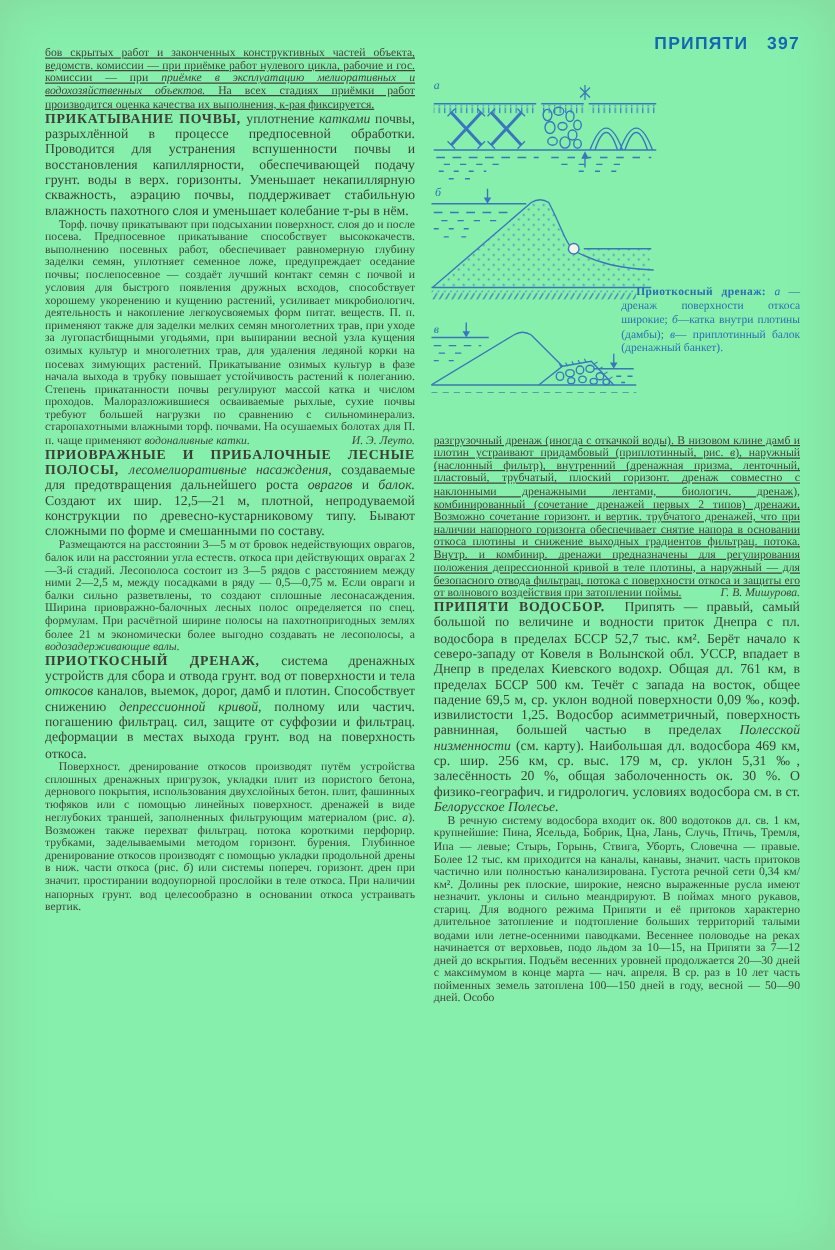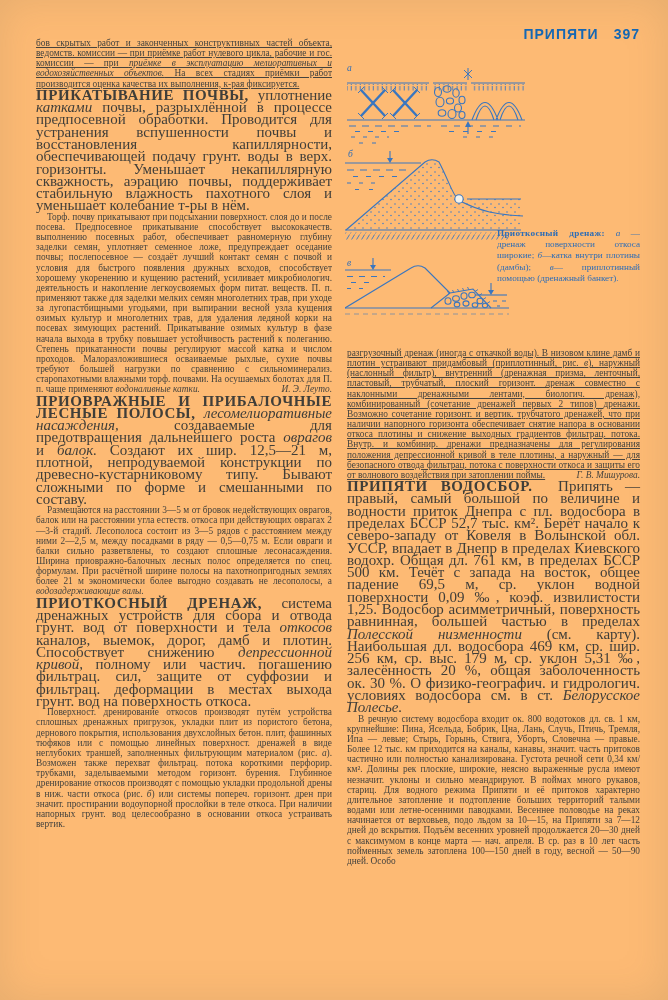--- a/index.html
+++ b/index.html
@@ -1,50 +1,50 @@
 <!DOCTYPE html>
 <html lang="ru"><head>
 <meta charset="utf-8">
 <style>
   html,body{margin:0;padding:0;background:#d8d4ca;}
   .page{
     position:relative;
     width:668px;height:1000px;
     margin:0 auto;
-    background:#fdba74;
+    background:#86efac;
     box-shadow:inset 0 0 40px rgba(120,110,85,0.18);
     font-family:"Liberation Serif", serif;
     color:#403e39;
     overflow:hidden;
   }
   .running-head{
     position:absolute;top:26px;right:28px;
     font-family:"Liberation Sans", sans-serif;
     font-weight:bold;font-size:14px;letter-spacing:1px;
     color:#1467b4;
   }
   .running-head .pageno{margin-left:15px;}
   .col{position:absolute;top:38px;text-align:justify;}
   .col-left{left:36px;width:296px;}
   .col-right{left:347px;width:293px;}
   p{margin:0;padding:0;hyphens:auto;}
-  .main{font-size:15px;line-height:12.3px;}
+  .main{font-size:11px;line-height:12.3px;}
   .sm{font-size:9.35px;line-height:10.15px;text-indent:11px;color:#45433e;}
   .ni{text-indent:0;text-decoration:underline;}
   .b{font-weight:bold;}
   .main .b{letter-spacing:0.6px;}
   .i{font-style:italic;}
   .sig{float:right;font-style:italic;margin-left:8px;}
   .figure-block{position:relative;height:310px;}
   .fig-caption{
     position:absolute;left:150px;top:190px;width:143px;
     font-size:9.2px;line-height:11.2px;
     color:#2e6db6;text-align:justify;hyphens:auto;
   }
-  .fig-caption .b{letter-spacing:0.3px;}
+  .fig-caption .b{letter-spacing:0.3px;margin-left:12px;}
   svg text{font:italic 9.5px "Liberation Serif", serif;}
 </style>
 </head>
 <body>
 
 <div class="page">
 
   <div class="running-head">
     <span>ПРИПЯТИ</span><span class="pageno">397</span>
   </div>
@@ -153,21 +153,21 @@
           <path d="M130,237 H162"></path>
           <line x1="146" y1="225" x2="146" y2="233"></line>
           <polygon points="143,232 146,237 149,232" fill="#3a76bf" stroke="none"></polygon>
           <path d="M148,243 H162" stroke-dasharray="4 5"></path>
             <path d="M152,248 H160" stroke-dasharray="3 5"></path>
           <path d="M0,250 H164"></path>
           <path d="M0,256 H164" stroke-dasharray="5 4" stroke-width="0.8" opacity="0.7"></path>
         </g>
       </svg>
 
-      <div class="fig-caption"><span class="b">Приоткосный дренаж: </span><span class="i">а</span><span> — дренаж поверхности откоса широкие; </span><span class="i">б</span><span>—катка внутри плотины (дамбы); </span><span class="i">в</span><span>— приплотинный помощью (дренажный банкет).</span></div>
+      <div class="fig-caption"><span class="b">Приоткосный дренаж: </span><span class="i">а</span><span> — дренаж поверхности откоса широкие; </span><span class="i">б</span><span>—катка внутри плотины (дамбы); </span><span class="i">в</span><span>— приплотинный балок (дренажный банкет).</span></div>
     </div>
 
     <p class="sm ni"><span>разгрузочный дренаж (иногда с откачкой воды). В низовом клине дамб и плотин устраивают придамбовый (приплотинный, рис. </span><span class="i">в</span><span>), наружный (наслонный фильтр), внутренний (дренажная призма, ленточный, пластовый, трубчатый, плоский горизонт. дренаж совместно с наклонными дренажными лентами, биологич. дренаж), комбинированный (сочетание дренажей первых 2 типов) дренажи. Возможно сочетание горизонт. и вертик. трубчатого дренажей, что при наличии напорного горизонта обеспечивает снятие напора в основании откоса плотины и снижение выходных градиентов фильтрац. потока. Внутр. и комбинир. дренажи предназначены для регулирования положения депрессионной кривой в теле плотины, а наружный — для безопасного отвода фильтрац. потока с поверхности откоса и защиты его от волнового воздействия при затоплении поймы.</span><span class="sig">Г. В. Мишурова.</span></p>
     <p class="main"><span class="b">ПРИПЯТИ ВОДОСБОР.&nbsp; </span><span>Припять — правый, самый большой по величине и водности приток Днепра с пл. водосбора в пределах БССР 52,7 тыс. км². Берёт начало к северо-западу от Ковеля в Волынской обл. УССР, впадает в Днепр в пределах Киевского водохр. Общая дл. 761 км, в пределах БССР 500 км. Течёт с запада на восток, общее падение 69,5 м, ср. уклон водной поверхности 0,09 ‰, коэф. извилистости 1,25. Водосбор асимметричный, поверхность равнинная, большей частью в пределах </span><span class="i">Полесской низменности</span><span> (см. карту). Наибольшая дл. водосбора 469 км, ср. шир. 256 км, ср. выс. 179 м, ср. уклон 5,31 ‰, залесённость 20 %, общая заболоченность ок. 30 %. О физико-географич. и гидрологич. условиях водосбора см. в ст. </span><span class="i">Белорусское Полесье.</span></p>
     <p class="sm"><span>В речную систему водосбора входит ок. 800 водотоков дл. св. 1 км, крупнейшие: Пина, Ясельда, Бобрик, Цна, Лань, Случь, Птичь, Тремля, Ипа — левые; Стырь, Горынь, Ствига, Уборть, Словечна — правые. Более 12 тыс. км приходится на каналы, канавы, значит. часть притоков частично или полностью канализирована. Густота речной сети 0,34 км/км². Долины рек плоские, широкие, неясно выраженные русла имеют незначит. уклоны и сильно меандрируют. В поймах много рукавов, стариц. Для водного режима Припяти и её притоков характерно длительное затопление и подтопление больших территорий талыми водами или летне-осенними паводками. Весеннее половодье на реках начинается от верховьев, подо льдом за 10—15, на Припяти за 7—12 дней до вскрытия. Подъём весенних уровней продолжается 20—30 дней с максимумом в конце марта — нач. апреля. В ср. раз в 10 лет часть пойменных земель затоплена 100—150 дней в году, весной — 50—90 дней. Особо</span></p>
   </div>
 
 </div>
 
 </body></html>

